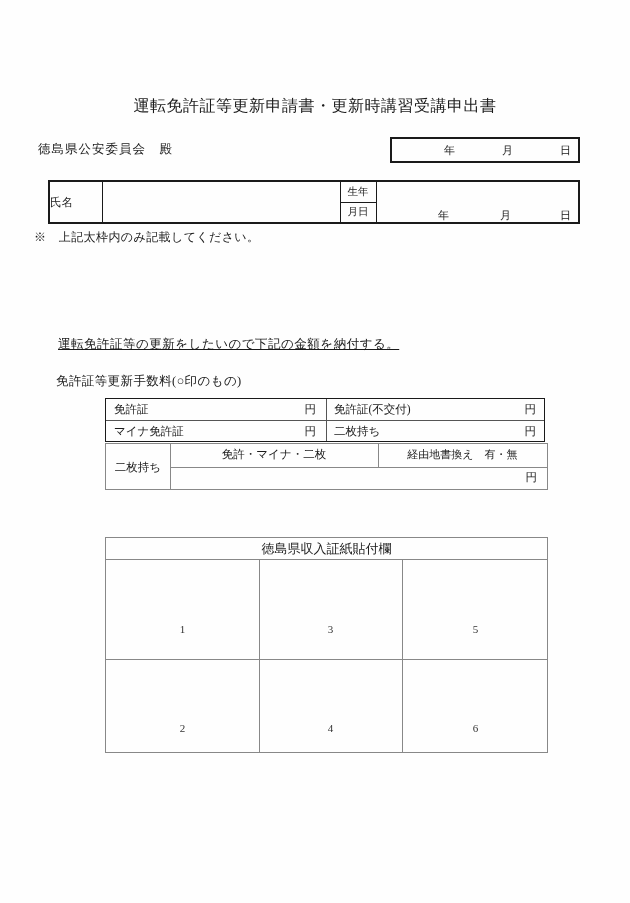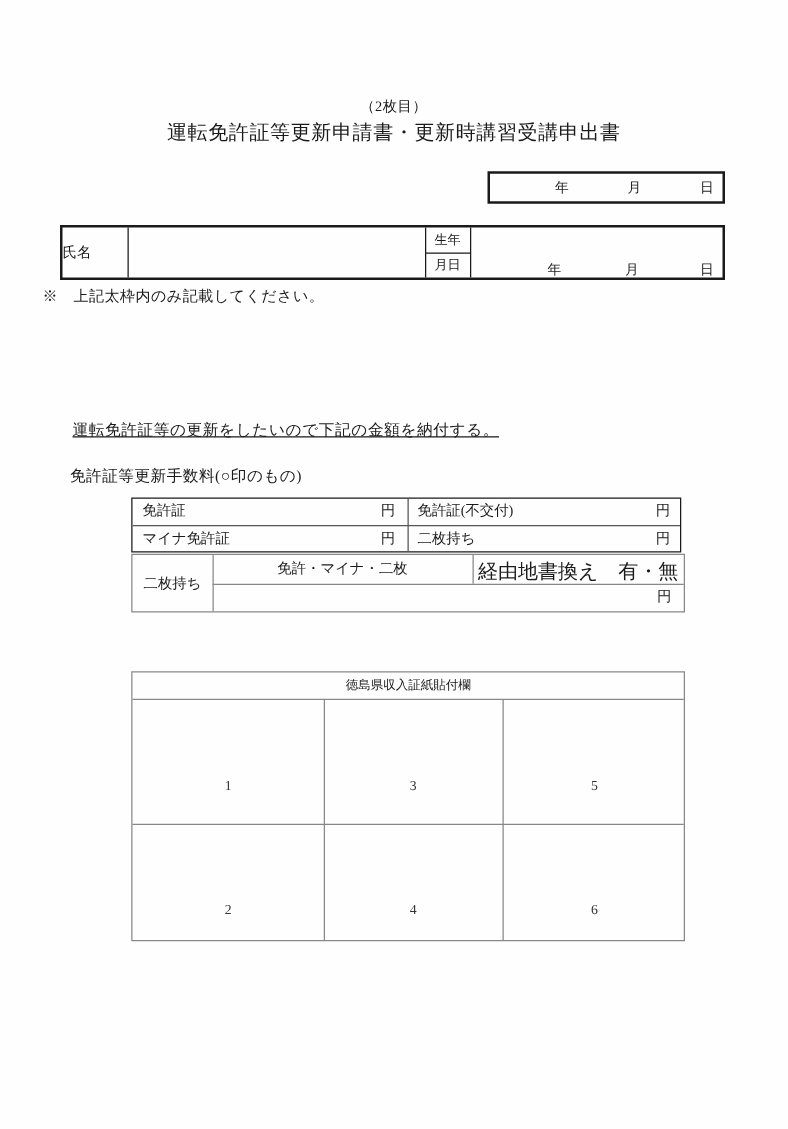--- a/index.html
+++ b/index.html
@@ -229,21 +229,21 @@
     left: 64px; width: 208px;
     top: 3px;
     text-align: center;
     font-size: 11.5px;
   }
   .via-opt-b {
     position: absolute;
     left: 272px; right: 0;
     top: 3px;
     text-align: center;
-    font-size: 16px;
+    font-size: 11px;
   }
   .via-unit {
     position: absolute;
     right: 10px;
     top: 26px;
     font-size: 11.5px;
   }
 
   
   .stamp-table {
@@ -254,21 +254,21 @@
     height: 216px;
     border: 1.1px solid #888;
     box-sizing: border-box;
   }
   .stamp-header {
     position: absolute;
     left: 0; right: 0; top: 0;
     height: 22px;
     line-height: 22px;
     text-align: center;
-    font-size: 10px;
+    font-size: 13px;
     border-bottom: 1.1px solid #888;
     box-sizing: border-box;
   }
   .stamp-grid {
     position: absolute;
     left: 0; right: 0;
     top: 22px; bottom: 0;
   }
   .stamp-grid .gv {
     position: absolute;
@@ -295,23 +295,23 @@
   .sc-c2 { left: 153px; width: 143px; }
   .sc-c3 { left: 296px; width: 147px; }
   .sc-r1 { top: 63px; }
   .sc-r2 { top: 162px; }
 </style>
 </head>
 <body>
 
 <div class="page">
 
-  <div class="abs sheet-no">（2枚目）</div>
   <div class="abs doc-title">運転免許証等更新申請書・更新時講習受講申出書</div>
 
+  <div class="abs addressee">徳島県公安委員会　殿</div>
 
   <div class="date-box">
     <span class="unit u-year">年</span>
     <span class="unit u-month">月</span>
     <span class="unit u-day">日</span>
   </div>
 
   <div class="name-table">
     <div class="nt-vline nt-v1"></div>
     <div class="nt-vline nt-v2"></div>

